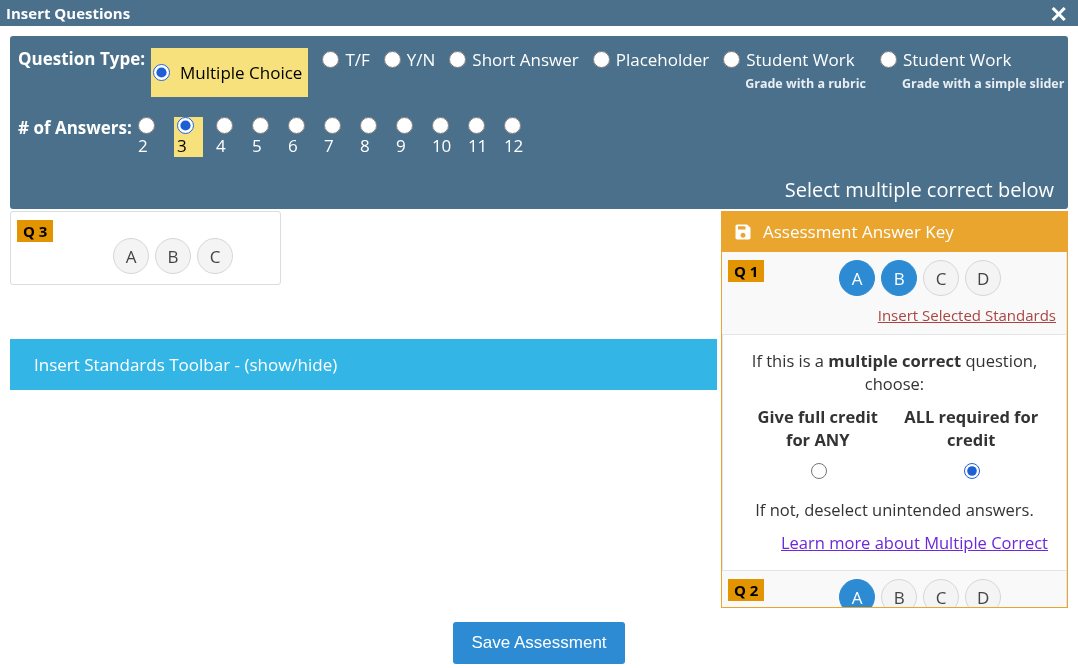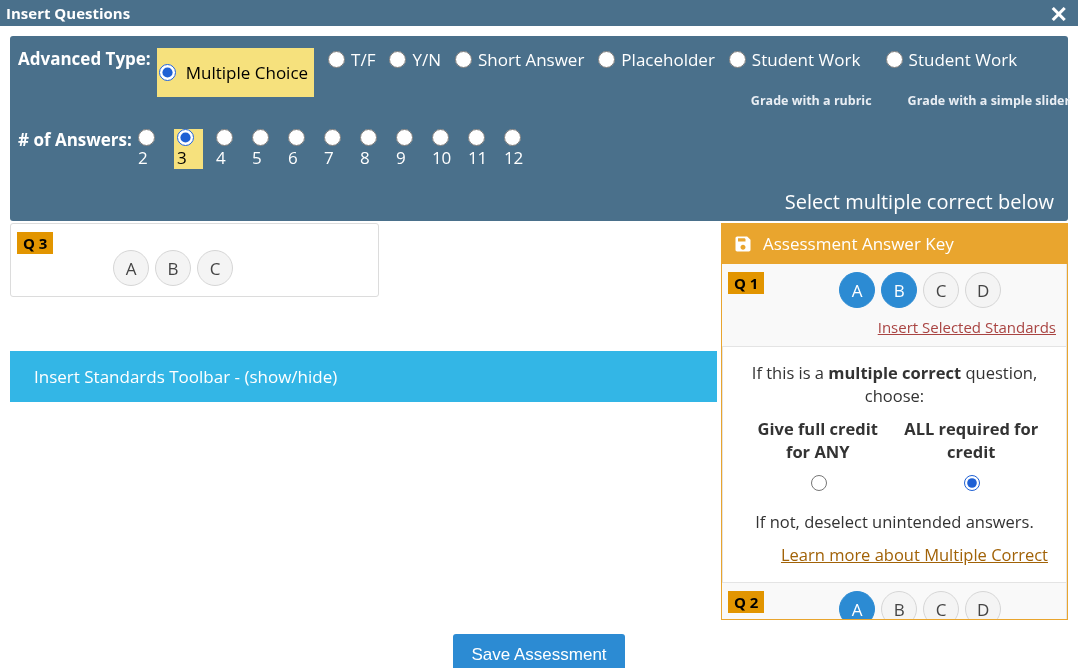--- a/index.html
+++ b/index.html
@@ -77,21 +77,21 @@
   .radio-item .lbl { white-space: nowrap; }
   .radio-item .hl {
     background: #f6e17d;
     color: #000;
     padding: 13px 4px;
   }
   .radio-item .sub {
     font-size: 12.5px;
     font-weight: bold;
     color: #e9eef4;
-    margin-top: 21px;
+    margin-top: 4px;
     margin-left: 22px;
     white-space: nowrap;
   }
 
   .answers-row .radio-item { margin-right: 13px; }
   .answers-row .lbl { font-weight: normal; }
 
   .panel-footer {
     position: relative;
     height: 42px;
@@ -122,21 +122,21 @@
     align-items: flex-start;
     margin-top: 2px;
   }
   .left-col { flex: 1; position: relative; padding-bottom: 110px; }
   .right-col { width: 347px; }
 
   
   .qcard {
     border: 1px solid #dcdcdc;
     border-radius: 3px;
-    width: 369px;
+    width: 271px;
     padding: 8px 10px 10px 6px;
   }
   .qtag {
     display: inline-block;
     background: #e29500;
     color: #000;
     font-weight: bold;
     padding: 1px 6px;
     font-size: 15px;
   }
@@ -246,21 +246,21 @@
   .mc-opts input[type="radio"] {
     margin-top: 12px;
     width: 16px; height: 16px;
     accent-color: #1e60d4;
   }
   .mc-footnote {
     margin-top: 14px;
     color: #333;
   }
   .mc-learn a {
-    color: #a16207;
+    color: #6d28d9;
     text-decoration: underline;
   }
   .mc-learn { text-align: right; margin-top: 10px; margin-bottom: 2px; }
 
   
   .save-row {
     display: flex;
     justify-content: center;
     padding: 14px 10px 10px 10px;
   }
@@ -284,21 +284,21 @@
 
 <div class="titlebar">
   <span>Insert Questions</span>
   <span class="close">✕</span>
 </div>
 
 <div class="body">
 
   <div class="options-panel">
     <div class="opt-row">
-      <span class="opt-label">Advanced Type:</span>
+      <span class="opt-label">Question Type:</span>
       <div class="radio-strip" id="qt-strip">
             <label class="radio-item" style="background: rgb(246, 225, 125); color: rgb(0, 0, 0); padding: 0px 2px;">
               <span class="radio-line">
                 <input type="radio" name="qt" checked="" style="">
                 <span class="lbl hl" style="background: transparent;">Multiple Choice</span>
               </span>
             </label>
             <label class="radio-item">
               <span class="radio-line">
                 <input type="radio" name="qt" style="">

